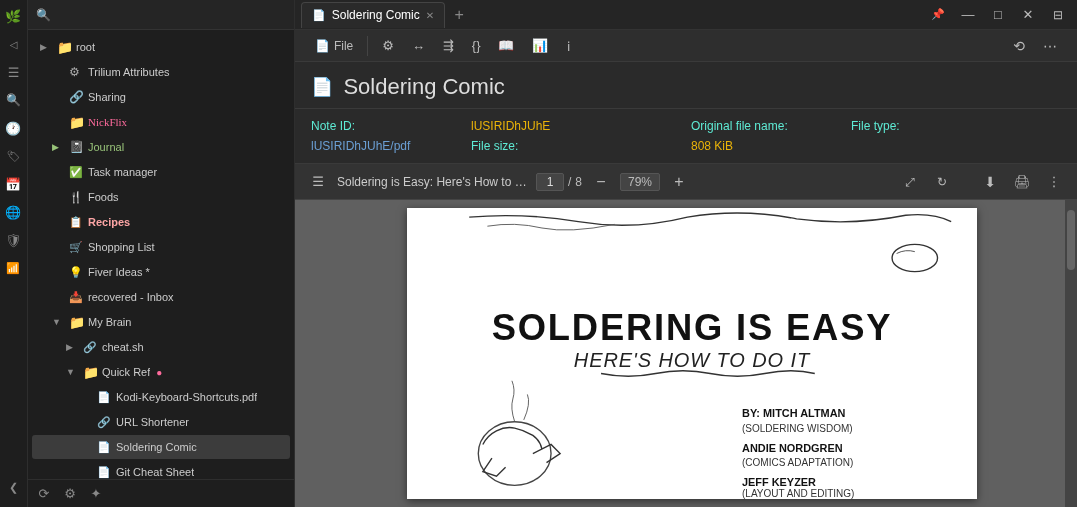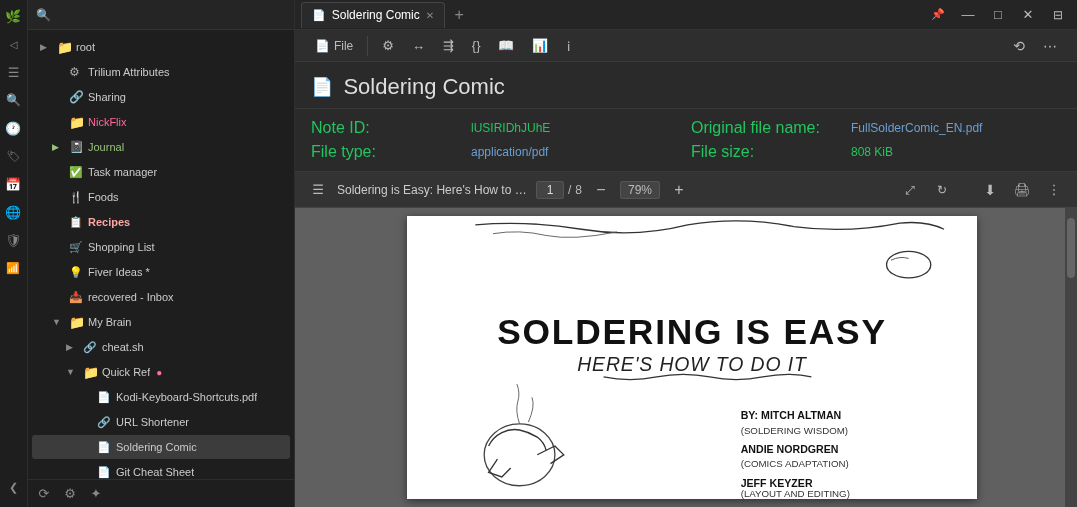--- a/index.html
+++ b/index.html
@@ -131,22 +131,22 @@
       background: #2a2a2a;
       border-bottom: 1px solid #3a3a3a;
     }
     .file-info-grid {
       display: grid;
       grid-template-columns: 150px 1fr 150px 1fr;
       row-gap: 6px;
       column-gap: 10px;
       align-items: center;
     }
-    .file-info-label { color: #22c55e; font-size: 16px; }
-    .file-info-value { font-size: 12px; color: #22c55e; }
+    .file-info-label { color: #5eead4; font-size: 12px; }
+    .file-info-value { font-size: 12px; color: #eab308; }
     .file-info-value.link { color: #6b9fd4; }
     .file-actions {
       display: flex;
       gap: 10px;
       margin-top: 10px;
     }
     .action-btn {
       padding: 4px 16px;
       border: 1px solid #555;
       border-radius: 3px;
@@ -332,21 +332,21 @@
 
       <div class="tree-item indent1">
         <span class="toggle"></span>
         <span class="item-icon" style="color:#6b9fd4;font-size:12px;">🔗</span>
         <span class="item-label">Sharing</span>
       </div>
 
       <div class="tree-item indent1">
         <span class="toggle"></span>
         <span class="item-icon" style="color:#aaa;">📁</span>
-        <span class="item-label" style="color:#ff6b9d;">NickFlix</span>
+        <span class="item-label" style="color:#ff6b9d;font-family:Liberation Serif, serif;">NickFlix</span>
       </div>
 
       <div class="tree-item indent1">
         <span class="toggle" style="font-size:9px;color:#98c379;">▶</span>
         <span class="item-icon" style="color:#98c379;font-size:12px;">📓</span>
         <span class="item-label" style="color:#98c379;">Journal</span>
       </div>
 
       <div class="tree-item indent1">
         <span class="toggle"></span>
@@ -494,23 +494,22 @@
     <div class="note-title-area">
       <span class="note-title-icon">📄</span>
       <span class="note-title-text">Soldering Comic</span>
     </div>
 
     <div class="file-info">
       <div class="file-info-grid">
         <span class="file-info-label">Note ID:</span>
         <span class="file-info-value">lUSIRIDhJUhE</span>
         <span class="file-info-label">Original file name:</span>
-        <span class="file-info-value link">FullSolderComic_EN.pdf</span>
         <span class="file-info-label">File type:</span>
-        <span class="file-info-value link">application/pdf</span>
+        <span class="file-info-value link">lUSIRIDhJUhE/pdf</span>
         <span class="file-info-label">File size:</span>
         <span class="file-info-value">808 KiB</span>
       </div>
     </div>
 
     <div class="pdf-viewer">
 
       <div class="pdf-toolbar">
         <div class="pdf-toolbar-btn">☰</div>
         <span class="pdf-title">Soldering is Easy: Here's How to Do it (Extend...</span>

